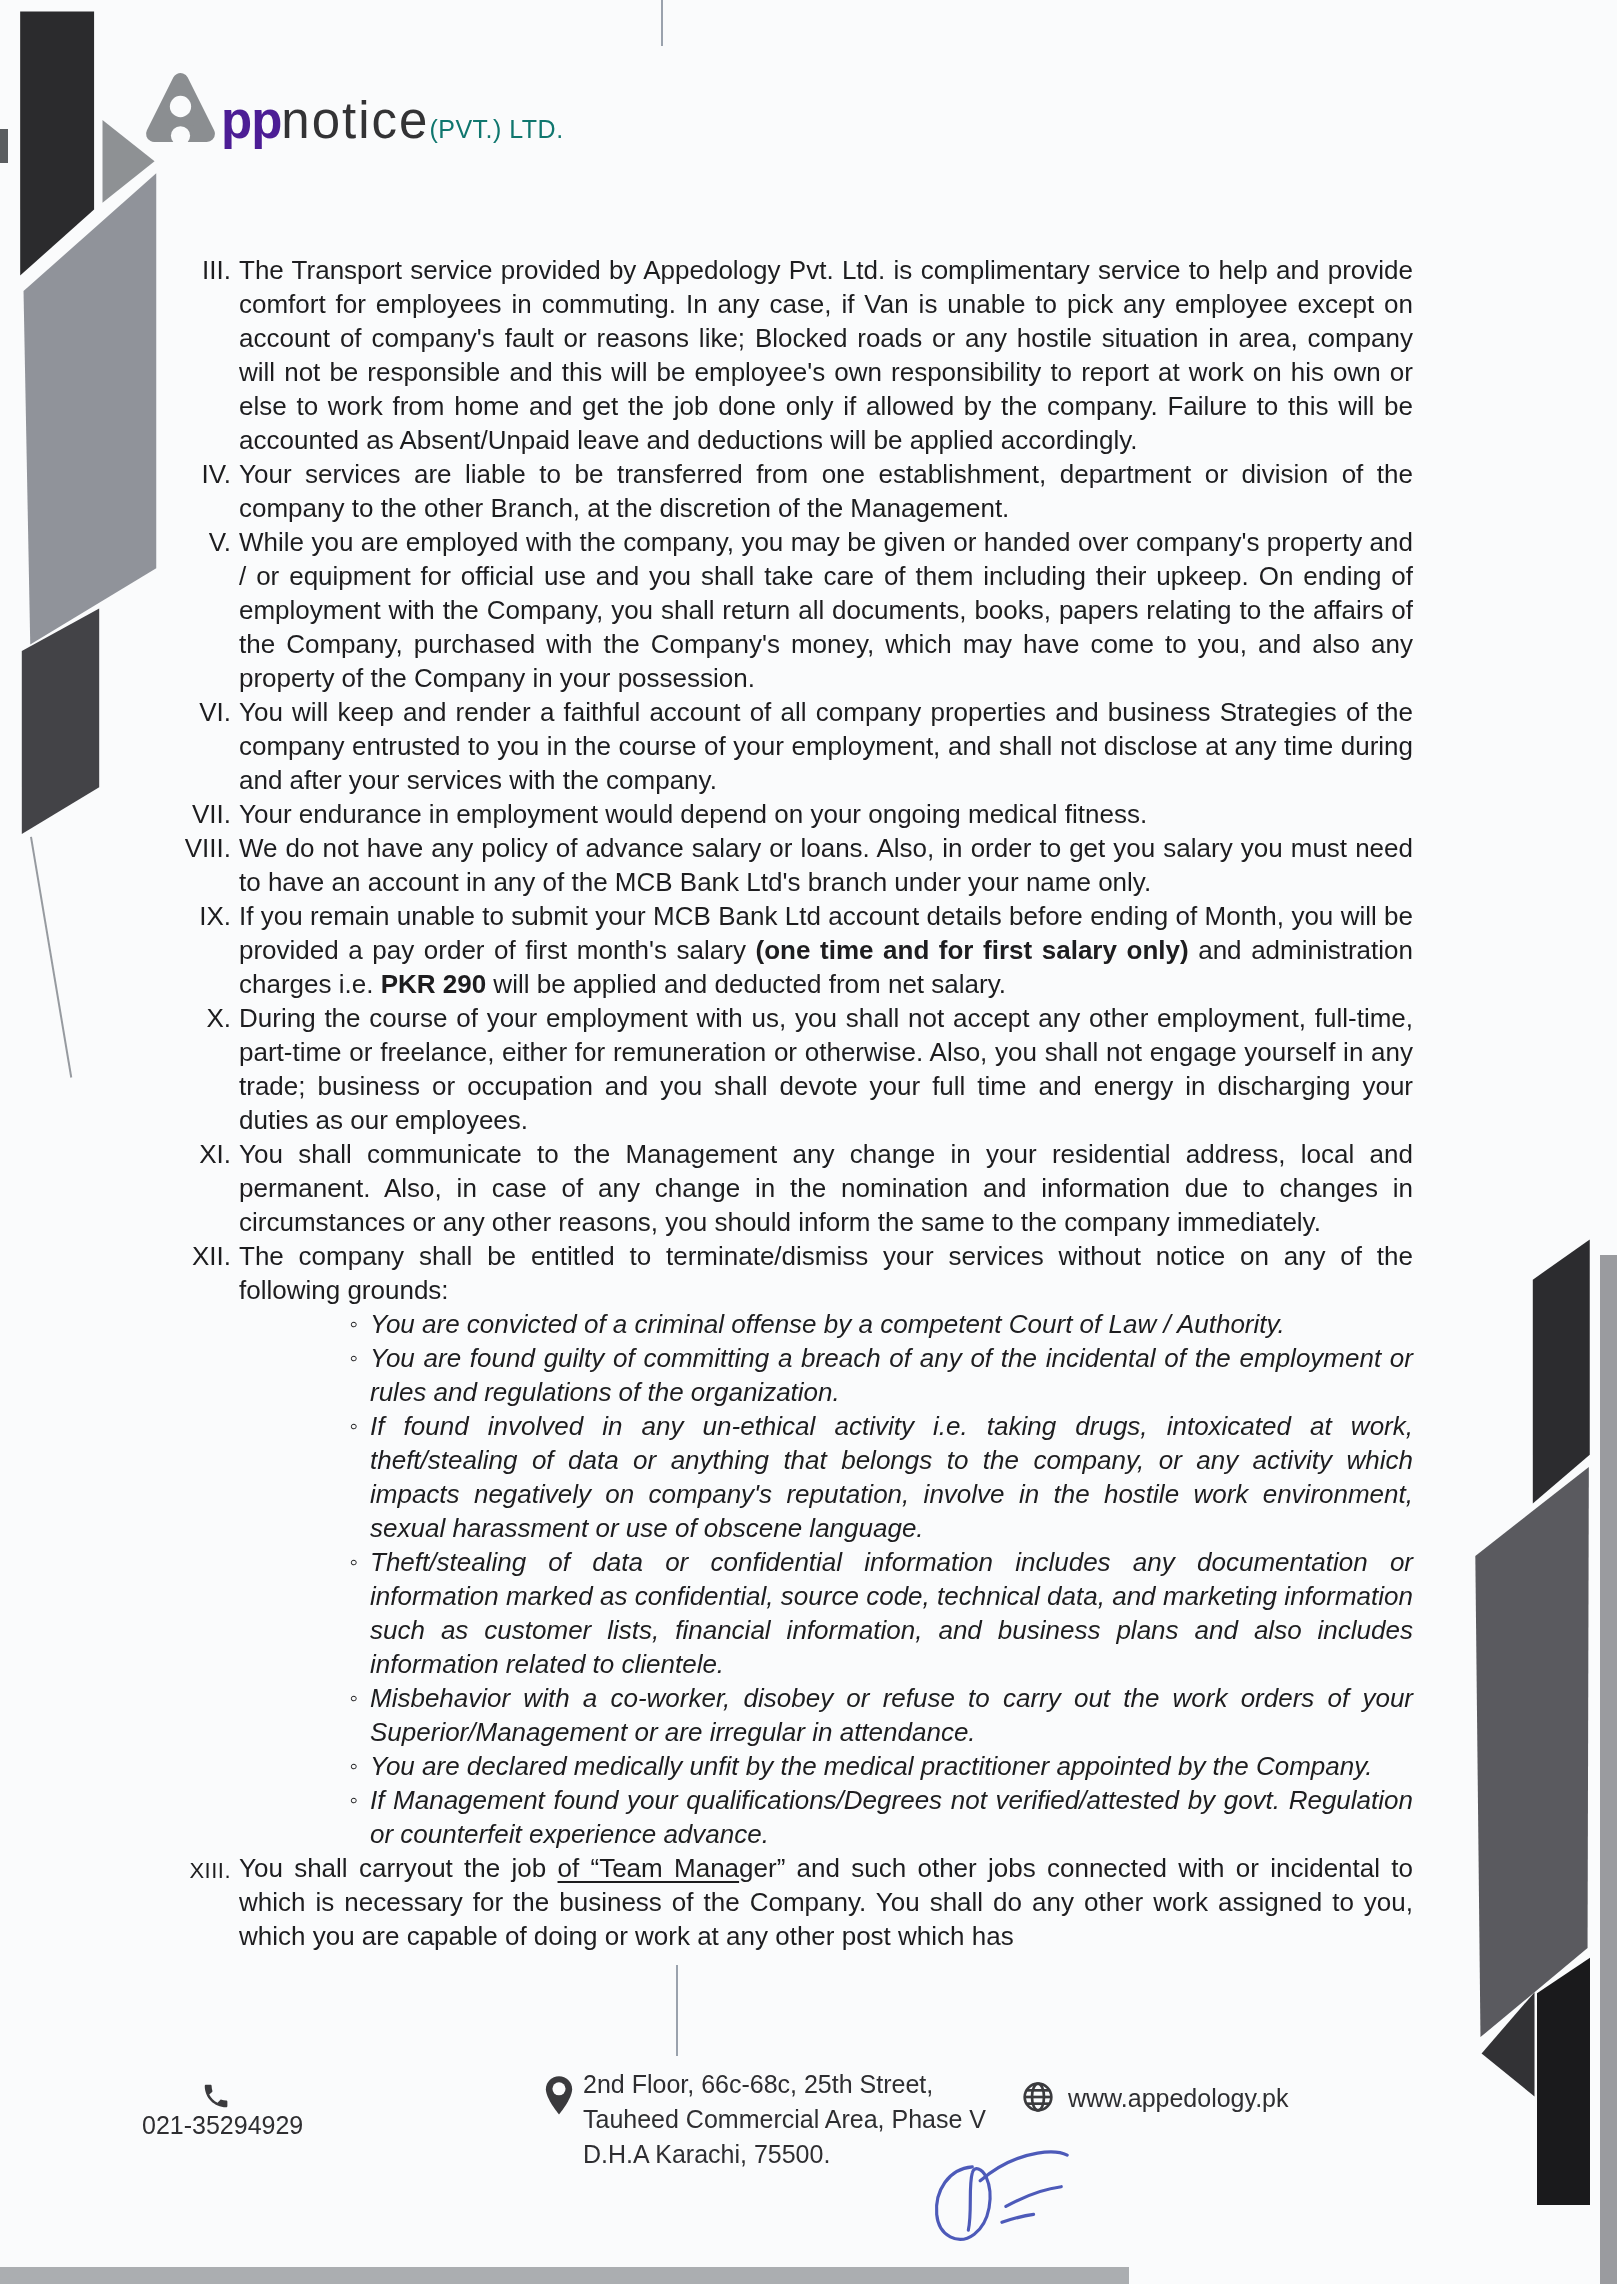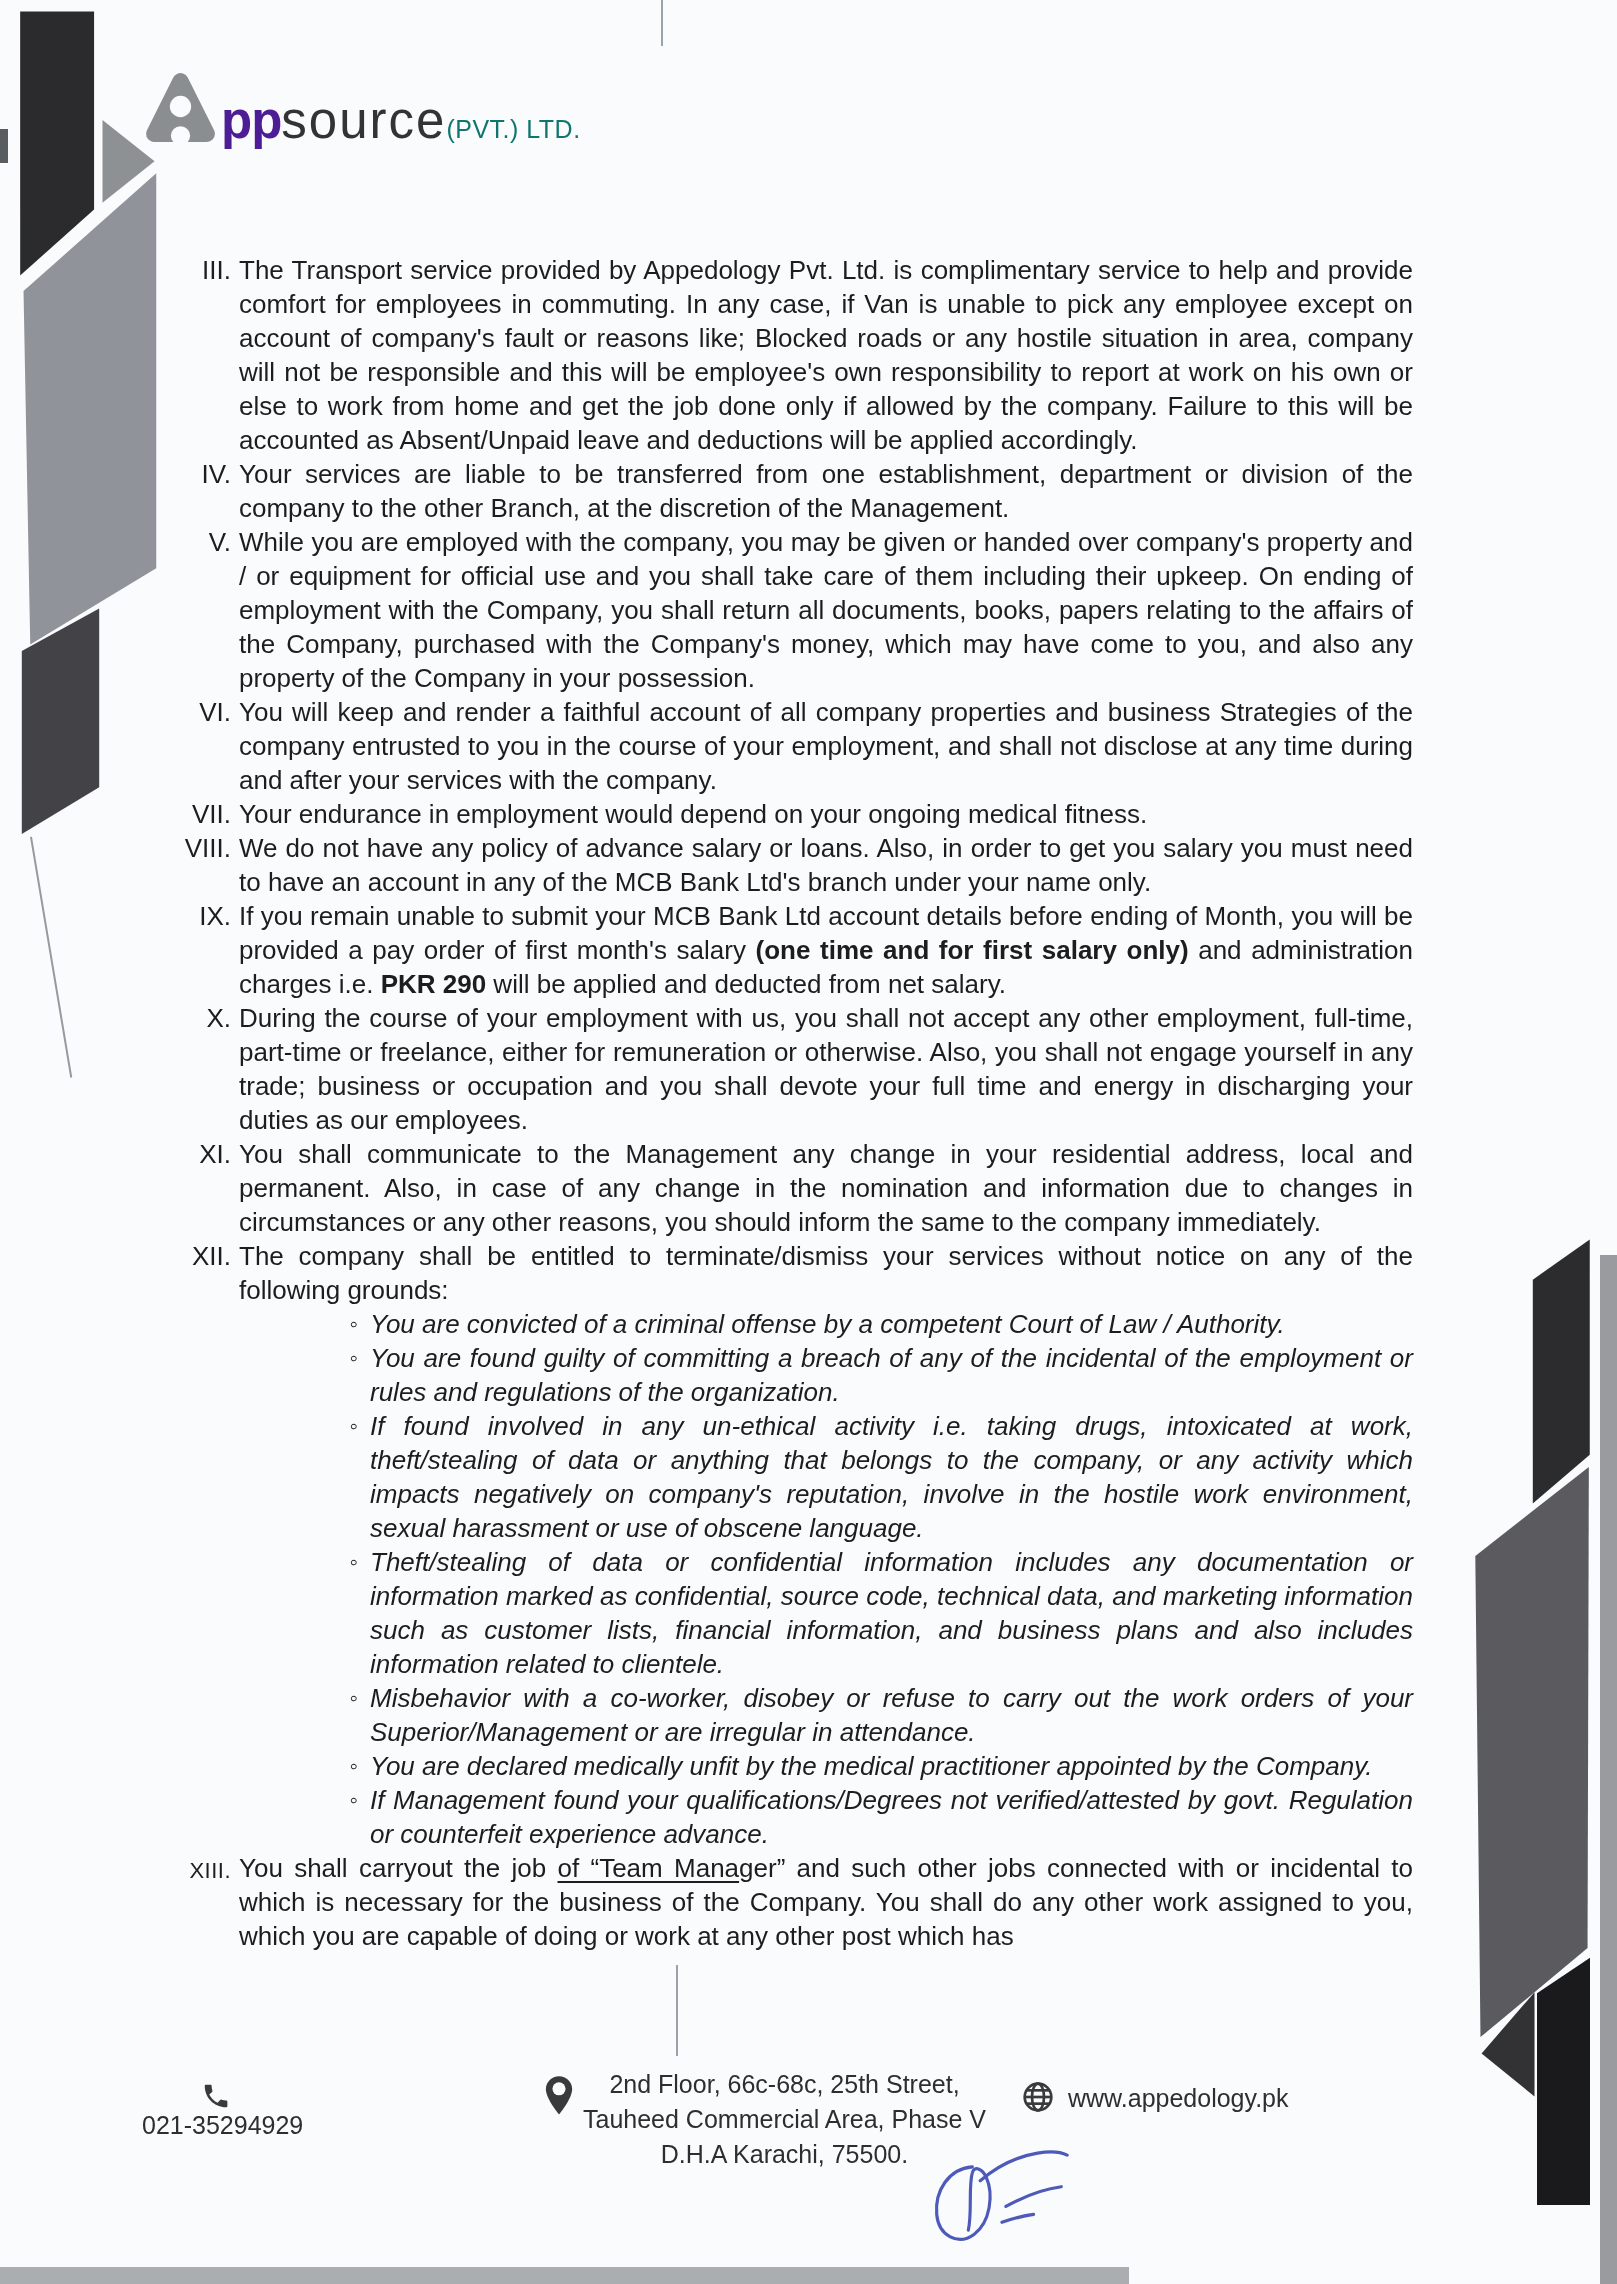--- a/index.html
+++ b/index.html
@@ -58,21 +58,21 @@
   .marker { flex:none; width:131px; text-align:right; padding-right:12px;
             box-sizing:border-box; font-style:normal; font-size:24px; }
   .btxt { flex:1; text-align:justify; }
 
   
   .footer { position:absolute; left:0; top:2067px; width:1618px; font-size:25px; color:#2e2e31; }
   .f-phone   { position:absolute; left:142px; top:14px; display:flex; align-items:center;flex-direction:column; }
   .f-phone svg { margin-right:14px; }
   .f-address { position:absolute; left:543px; top:0; display:flex; }
   .f-address svg { margin-top:8px; margin-right:8px; flex:none; }
-  .f-address .lines { text-align:center; line-height:35px; }
+  .f-address .lines { line-height:35px; }
   .f-web     { position:absolute; left:1022px; top:14px; display:flex; align-items:flex-end; }
   .f-web svg { margin-right:14px; }
 
   .signature { position:absolute; left:911px; top:2129px; }
 </style>
 </head>
 <body>
 
 <div class="page">
 
@@ -91,21 +91,21 @@
   <div class="shape fold-line-top"></div>
   <div class="shape fold-line-bottom"></div>
 
   <div class="logo">
     <svg class="logo-icon" viewBox="0 0 76 76">
       <path d="M38 12 L12 64 L64 64 Z" fill="#8b8e91" stroke="#8b8e91" stroke-width="16" stroke-linejoin="round"></path>
       <circle cx="38" cy="37" r="10.5" fill="#fafbfc"></circle>
       <circle cx="38" cy="66" r="9.5" fill="#fafbfc"></circle>
     </svg>
     <div class="brand">
-      <span class="bold">pp</span><span class="light">source</span><span class="suffix">(PVT.) LTD.</span>
+      <span class="bold">pp</span><span class="light">notice</span><span class="suffix">(PVT.) LTD.</span>
     </div>
   </div>
 
   <div class="doc">
       <div class="item">
         <span class="num">III.</span>
         <div class="txt">
           <p class="ptext"><span>The Transport service provided by Appedology Pvt. Ltd. is complimentary service to help and provide comfort for employees in commuting. In any case, if Van is unable to pick any employee except on account of company's fault or reasons like; Blocked roads or any hostile situation in area, company will not be responsible and this will be employee's own responsibility to report at work on his own or else to work from home and get the job done only if allowed by the company. Failure to this will be accounted as Absent/Unpaid leave and deductions will be applied accordingly.</span></p>
         </div>
       </div>

